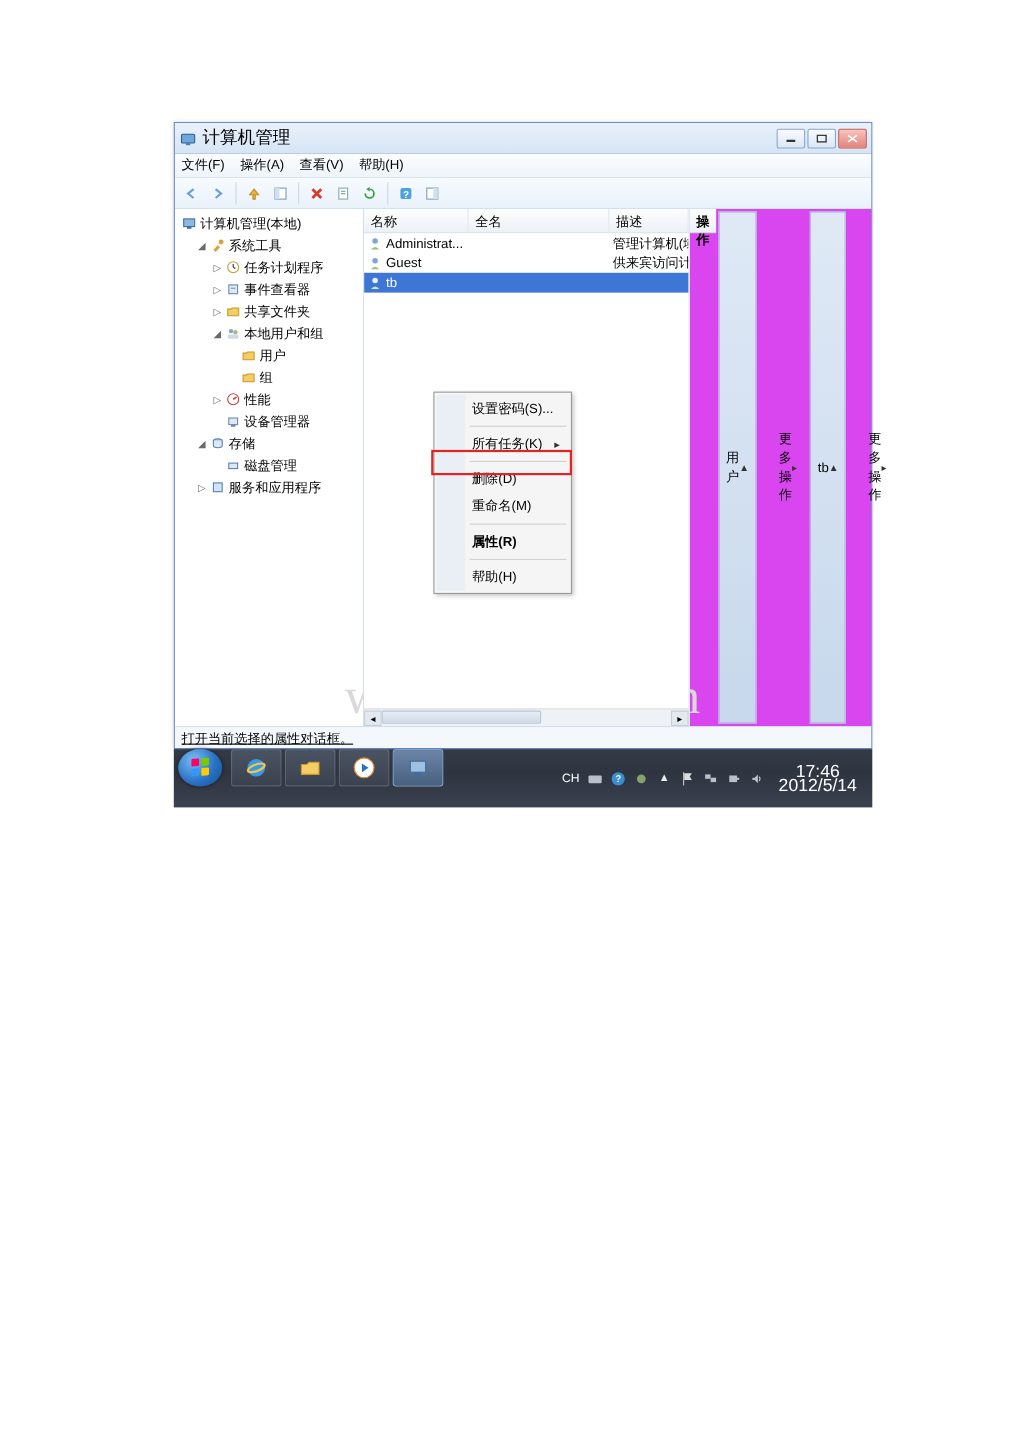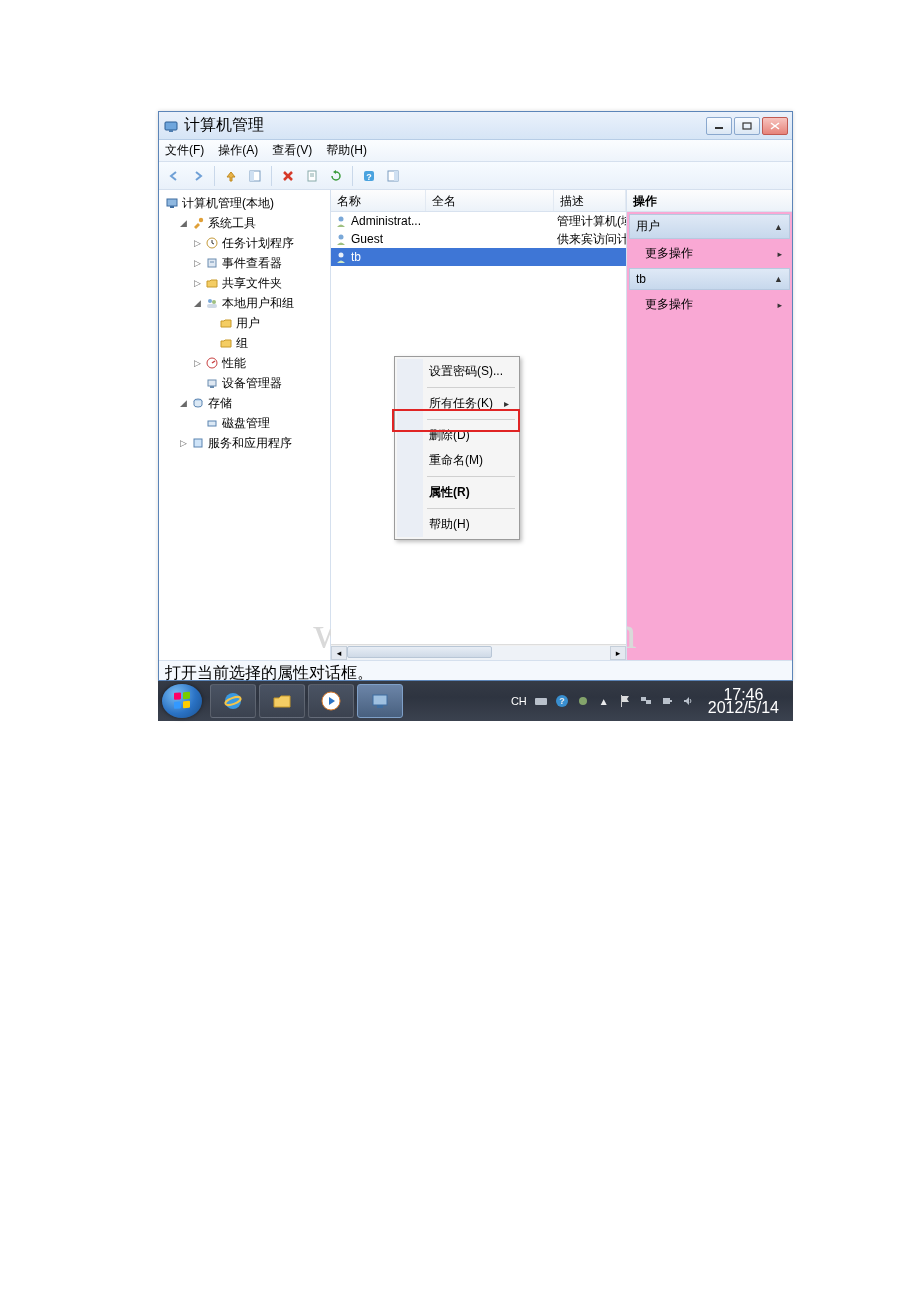--- a/index.html
+++ b/index.html
@@ -39,31 +39,31 @@
 .list-row .c-desc { width: 72px; }
 .list-row.selected { background: #3e76d6; color: #fff; }
 .uicon { width: 14px; height: 14px; display: inline-flex; align-items: center; justify-content: center; }
 .context-menu { position: absolute; left: 236px; top: 245px; width: 126px; background: #f5f5f5; border: 1px solid #9b9b9b; box-shadow: 2px 2px 4px rgba(0,0,0,.25); font-size: 12px; padding: 2px; z-index: 10; }
 .cm-strip { position: absolute; left: 2px; top: 2px; bottom: 2px; width: 26px; background: #eaeef5; }
 .cm-item { position: relative; padding: 4px 8px 4px 32px; display: flex; align-items: center; justify-content: space-between; cursor: pointer; }
 .cm-item.bold { font-weight: bold; }
 .cm-sep { height: 1px; background: #d0d0d0; margin: 3px 2px 3px 30px; }
 .cm-arrow { font-size: 10px; color: #333; }
 .highlight-box { position: absolute; left: -3px; top: 52px; width: 128px; height: 23px; border: 2px solid #e02424; pointer-events: none; z-index: 12; }
-.action-pane { width: 165px; background: #f9a8d4; display: flex; flex-direction: column; }
+.action-pane { width: 165px; background: #d946ef; display: flex; }
 .action-pane .ah { height: 22px; background: linear-gradient(#fdfdfd,#ecf2f9); border-bottom: 1px solid #d8e2ef; font-size: 12px; font-weight: bold; padding: 3px 6px; }
 .action-sec-h { background: linear-gradient(#dfe9f6,#c7d8ec); border: 1px solid #b7c9df; margin: 2px; padding: 3px 6px; font-size: 12px; display: flex; justify-content: space-between; align-items: center; }
 .action-item { padding: 4px 10px 4px 18px; font-size: 12px; display: flex; justify-content: space-between; align-items: center; cursor: pointer; }
 .collapse-tri { font-size: 9px; color: #333; }
-.statusbar { height: 20px; border-top: 1px solid #d5e0ee; font-size: 16px; padding: 2px 6px; background: #f4f8fd; }
+.statusbar { height: 20px; border-top: 1px solid #d5e0ee; font-size: 12px; padding: 2px 6px; background: #f4f8fd; text-decoration: underline; }
 .hscroll { height: 16px; background: #f0f0f0; border-top: 1px solid #ddd; display: flex; align-items: center; }
 .hscroll .sb-btn { width: 16px; height: 14px; background: #e4e9f0; border: 1px solid #c5cfda; font-size: 9px; display: flex; align-items: center; justify-content: center; }
 .hscroll .sb-track { flex: 1; height: 14px; background: #eef2f7; position: relative; }
 .hscroll .sb-thumb { position: absolute; left: 0; top: 0; height: 12px; width: 55%; background: linear-gradient(#e7edf5,#cfdae7); border: 1px solid #b8c6d6; border-radius: 2px; }
-.taskbar { height: 40px; background: linear-gradient(#353b46,#2e3440 40%,#3b424f); display: flex; align-items: center; padding: 0 4px; color: #fff; font-size: 11px; }
+.taskbar { height: 53px; background: linear-gradient(#353b46,#2e3440 40%,#3b424f); display: flex; padding: 0 4px; color: #fff; font-size: 11px; }
 .start-orb { width: 40px; height: 34px; border-radius: 50%; background: radial-gradient(circle at 35% 30%, #7abef5, #2a72c4 55%, #184e8c); margin-right: 8px; display: flex; align-items: center; justify-content: center; cursor: pointer; box-shadow: 0 0 4px rgba(0,0,0,.5); }
 .tbar-btn { width: 46px; height: 34px; border: 1px solid rgba(255,255,255,.15); border-radius: 3px; margin-right: 3px; background: linear-gradient(#4a5363,#3b424f); display: flex; align-items: center; justify-content: center; cursor: pointer; }
 .tbar-btn.active { background: linear-gradient(#6c85a8,#48607f); border-color: #7fa0c8; }
 .tray { margin-left: auto; display: flex; align-items: center; gap: 7px; padding-right: 4px; }
 .tray .ticon2 { width: 14px; height: 14px; display: inline-flex; align-items: center; justify-content: center; opacity: .9; }
 .clock { text-align: center; line-height: 13px; font-size: 16px; padding: 0 6px; }
 .watermark { position: absolute; left: 50%; top: 495px; transform: translateX(-50%); font-size: 46px; font-family: Georgia, "Times New Roman", serif; color: #d9d9d9; letter-spacing: 1px; pointer-events: none; user-select: none; z-index: 0; }
 
 
 svg { display: block; }

